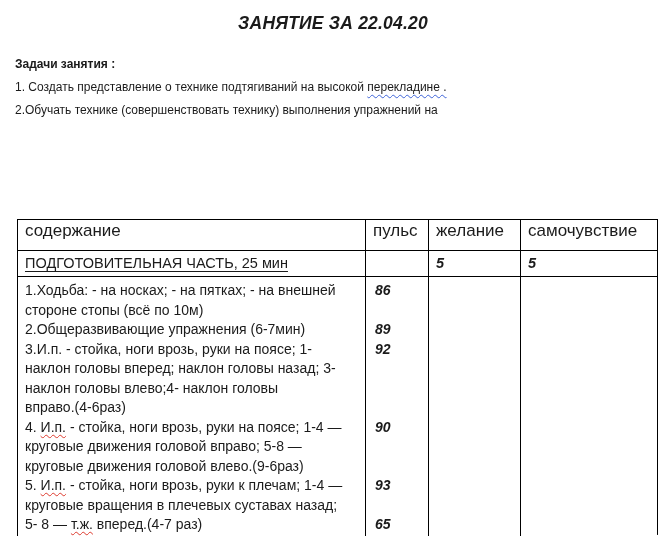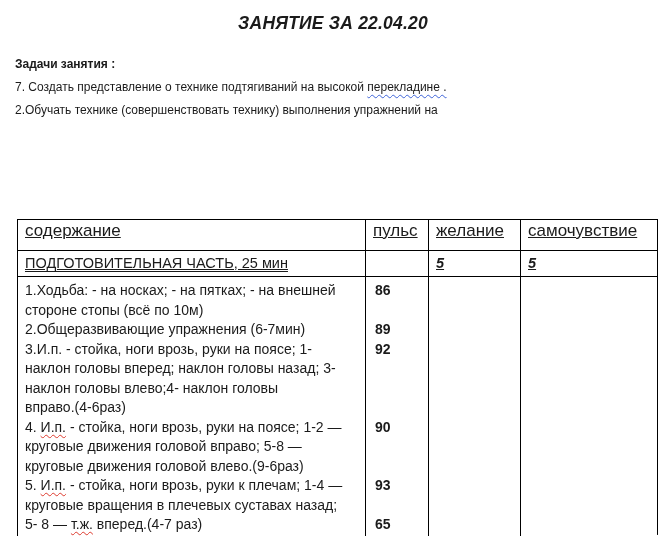--- a/index.html
+++ b/index.html
@@ -52,57 +52,55 @@
     overflow: hidden;
   }
   .doc-table th {
     font-weight: normal;
     font-size: 17px;
     text-align: left;
     height: 28px;
     padding: 1px 6px 9px 7px;
     vertical-align: middle;
     white-space: nowrap;
-    text-decoration: underline;
   }
   tr.prep-row td {
     height: 26px;
     font-size: 14.5px;
     vertical-align: middle;
     padding: 0 9px 2px 7px;
     white-space: nowrap;
-    text-decoration: underline;
   }
   .prep-title { text-decoration: underline; text-underline-offset: 3px; }
   .score { font-weight: bold; font-style: italic; font-size: 15px; }
 
   tr.body-row td {
     height: 275px;
     vertical-align: top;
     padding: 4px 4px 0 7px;
   }
   .body-line, .pulse-line {
     height: 19.5px;
     line-height: 19.5px;
     font-size: 14px;
     white-space: nowrap;
   }
-  .pulse-line { font-weight: bold; padding-left: 2px; }
+  .pulse-line { font-weight: bold; font-style: italic; padding-left: 2px; }
 </style>
 </head>
 <body>
 
 <div class="page">
 
   <div class="doc-title">ЗАНЯТИЕ ЗА 22.04.20</div>
 
   <div class="tasks">
     <div class="tasks-heading">Задачи занятия :</div>
     <div id="task-lines">
-        <div class="task-line"><span>7. Создать представление о технике подтягиваний на высокой </span><span class="wavy-blue">перекладине .</span></div>
+        <div class="task-line"><span>1. Создать представление о технике подтягиваний на высокой </span><span class="wavy-blue">перекладине .</span></div>
         <div class="task-line"><span>2.Обучать технике (совершенствовать технику) выполнения упражнений на</span></div>
       </div>
   </div>
 
   <table class="doc-table">
     <colgroup>
       <col style="width:348px">
       <col style="width:63px">
       <col style="width:92px">
       <col style="width:137px">
@@ -126,21 +124,21 @@
       </tr>
       <tr class="body-row">
         <td id="content-lines">
             <div class="body-line"><span>1.Ходьба: - на носках; - на пятках; - на внешней</span></div>
             <div class="body-line"><span>стороне стопы (всё по 10м)</span></div>
             <div class="body-line"><span>2.Общеразвивающие упражнения (6-7мин)</span></div>
             <div class="body-line"><span>3.И.п. - стойка, ноги врозь, руки на поясе; 1-</span></div>
             <div class="body-line"><span>наклон головы вперед; наклон головы назад; 3-</span></div>
             <div class="body-line"><span>наклон головы влево;4- наклон головы</span></div>
             <div class="body-line"><span>вправо.(4-6раз)</span></div>
-            <div class="body-line"><span>4. </span><span class="wavy-red">И.п.</span><span> - стойка, ноги врозь, руки на поясе; 1-2 —</span></div>
+            <div class="body-line"><span>4. </span><span class="wavy-red">И.п.</span><span> - стойка, ноги врозь, руки на поясе; 1-4 —</span></div>
             <div class="body-line"><span>круговые движения головой вправо; 5-8 —</span></div>
             <div class="body-line"><span>круговые движения головой влево.(9-6раз)</span></div>
             <div class="body-line"><span>5. </span><span class="wavy-red">И.п.</span><span> - стойка, ноги врозь, руки к плечам; 1-4 —</span></div>
             <div class="body-line"><span>круговые вращения в плечевых суставах назад;</span></div>
             <div class="body-line"><span>5- 8 — </span><span class="wavy-red">т.ж.</span><span> вперед.(4-7 раз)</span></div>
           </td>
         <td id="pulse-lines">
             <div class="pulse-line">86</div>
             <div class="pulse-line"></div>
             <div class="pulse-line">89</div>

